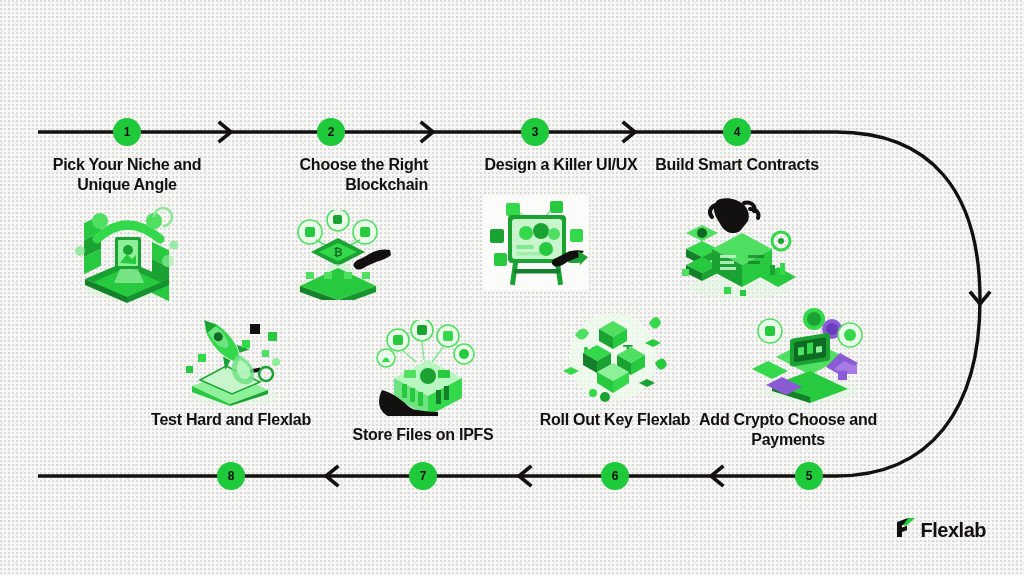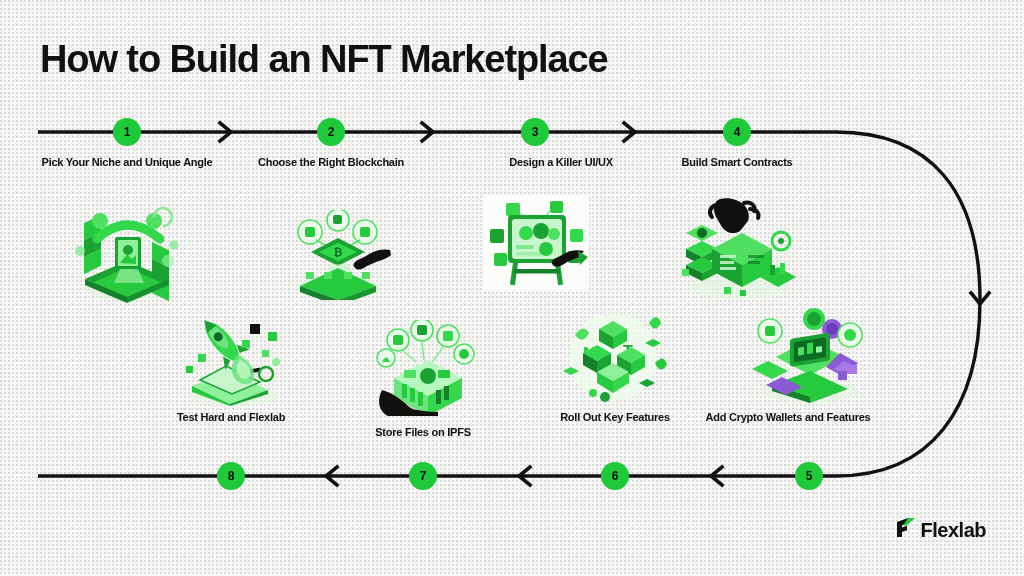--- a/index.html
+++ b/index.html
@@ -35,40 +35,39 @@
   .step{ position:absolute; }
   .step-badge{
     position:absolute; width:28px; height:28px; border-radius:50%;
     background:#1ec93a; color:#10100e;
     font-size:12px; font-weight:bold;
     display:flex; align-items:center; justify-content:center;
     line-height:1;
   }
   .step-label{
     position:absolute; width:180px;
-    font-size:11px; font-weight:bold; color:#12110f;
+    font-size:16px; font-weight:bold; color:#12110f;
     line-height:1.28; letter-spacing:-.25px;
   }
   .step-art{ position:absolute; }
 
   
   #logo{
     position:absolute; right:38px; bottom:32px;
     display:flex; align-items:center; gap:3px;
   }
   #logo-text{ font-size:20px; font-weight:bold; color:#12110f; letter-spacing:-.5px; }
 </style>
 </head>
 <body>
 
 <div id="canvas">
 
   <div id="noise-texture"></div>
 
-  <h1 id="page-title">How to Build an NFT Marketplace</h1>
 
   <svg id="flow-path" viewBox="0 0 1024 576">
     <g fill="none" stroke="#12110f" stroke-width="3.4" stroke-linecap="butt">
 
       <path d="M38 132 H 836"></path>
 
       <path d="M836 132 C 930 132, 980 190, 980 300"></path>
       <path d="M980 300 C 980 410, 930 476, 836 476"></path>
 
       <path d="M836 476 H 38"></path>
@@ -125,21 +124,21 @@
         <circle cx="8" cy="46" r="5" fill="#7ee88c" opacity=".75"></circle>
         <circle cx="102" cy="40" r="4.5" fill="#7ee88c" opacity=".75"></circle>
         <circle cx="96" cy="56" r="6" fill="#9ff0a9" opacity=".6"></circle>
         <path d="M82 12 a9 9 0 1 1 9 9" stroke="#8de89a" stroke-width="2.6" fill="none"></path>
       </svg>
     </div>
   </div>
 
   <div class="step">
     <div class="step-badge" style="left:317px; top:118px;">2</div>
-    <div class="step-label" style="left:241px; top:155px; text-align:center;">Choose the Right Blockchain</div>
+    <div class="step-label" style="left:248px; top:155px; text-align:right;">Choose the Right Blockchain</div>
     <div class="step-art" style="left:286px; top:210px; width:105px; height:90px;">
       <svg viewBox="0 0 105 90" width="105" height="90">
         <ellipse cx="52" cy="78" rx="42" ry="11" fill="#d9f5d5" opacity=".5"></ellipse>
 
         <circle cx="24" cy="22" r="12" fill="#eafce9" stroke="#4fe061" stroke-width="1.6"></circle>
         <rect x="19" y="17" width="10" height="10" rx="2" fill="#27c93f"></rect>
         <circle cx="52" cy="10" r="11" fill="#eafce9" stroke="#4fe061" stroke-width="1.6"></circle>
         <rect x="47" y="5" width="9" height="9" rx="2" fill="#1aa332"></rect>
         <circle cx="79" cy="22" r="12" fill="#eafce9" stroke="#4fe061" stroke-width="1.6"></circle>
         <rect x="74" y="17" width="10" height="10" rx="2" fill="#27c93f"></rect>
@@ -241,21 +240,21 @@
         <path d="M40 4 C48 2, 58 4, 64 10 C68 14, 70 20, 68 26 L60 36 C54 40, 46 38, 42 32 L36 22 C32 14, 34 6, 40 4 Z" fill="#12110f"></path>
         <path d="M64 8 C70 6, 76 10, 74 16" stroke="#12110f" stroke-width="4" fill="none" stroke-linecap="round"></path>
         <path d="M70 14 C76 14, 80 18, 78 23" stroke="#12110f" stroke-width="4" fill="none" stroke-linecap="round"></path>
         <path d="M36 10 C30 12, 28 18, 32 22" stroke="#12110f" stroke-width="4" fill="none" stroke-linecap="round"></path>
       </svg>
     </div>
   </div>
 
   <div class="step">
     <div class="step-badge" style="left:795px; top:462px;">5</div>
-    <div class="step-label" style="left:698px; top:410px; text-align:center;">Add Crypto Wallets and Features</div>
+    <div class="step-label" style="left:698px; top:410px; text-align:center;">Add Crypto Choose and Payments</div>
     <div class="step-art" style="left:752px; top:305px; width:115px; height:98px;">
       <svg viewBox="0 0 115 98" width="115" height="98">
         <ellipse cx="58" cy="86" rx="48" ry="11" fill="#dff7dc" opacity=".5"></ellipse>
 
         <circle cx="62" cy="14" r="11" fill="#34d84b"></circle>
         <circle cx="62" cy="14" r="7" fill="#1aa332"></circle>
         <circle cx="80" cy="24" r="10" fill="#8b5bd6"></circle>
         <circle cx="80" cy="24" r="6" fill="#6b3bbd"></circle>
         <circle cx="18" cy="26" r="12" fill="#eafce9" stroke="#4fe061" stroke-width="1.6"></circle>
         <rect x="13" y="21" width="10" height="10" rx="2" fill="#27c93f"></rect>
@@ -279,21 +278,21 @@
         <polygon points="16,56 36,66 20,74 0,64" fill="#34d84b"></polygon>
 
         <rect x="86" y="66" width="9" height="9" fill="#8b5bd6"></rect>
         <rect x="96" y="60" width="9" height="9" fill="#a87ae6"></rect>
       </svg>
     </div>
   </div>
 
   <div class="step">
     <div class="step-badge" style="left:601px; top:462px;">6</div>
-    <div class="step-label" style="left:525px; top:410px; text-align:center;">Roll Out Key Features</div>
+    <div class="step-label" style="left:525px; top:410px; text-align:center;">Roll Out Key Flexlab</div>
     <div class="step-art" style="left:557px; top:305px; width:112px; height:100px;">
       <svg viewBox="0 0 112 100" width="112" height="100">
         <circle cx="56" cy="52" r="44" fill="#eefbec" opacity=".8"></circle>
 
         <text x="26" y="54" font-size="17" font-weight="bold" fill="#27c93f" font-family="Liberation Sans, sans-serif">N</text>
         <text x="36" y="68" font-size="16" font-weight="bold" fill="#34d84b" font-family="Liberation Sans, sans-serif">O</text>
         <text x="66" y="52" font-size="16" font-weight="bold" fill="#1aa332" font-family="Liberation Sans, sans-serif">T</text>
 
         <polygon points="56,16 70,24 56,32 42,24" fill="#4fe061"></polygon>
         <polygon points="42,24 42,36 56,44 56,32" fill="#1aa332"></polygon>

